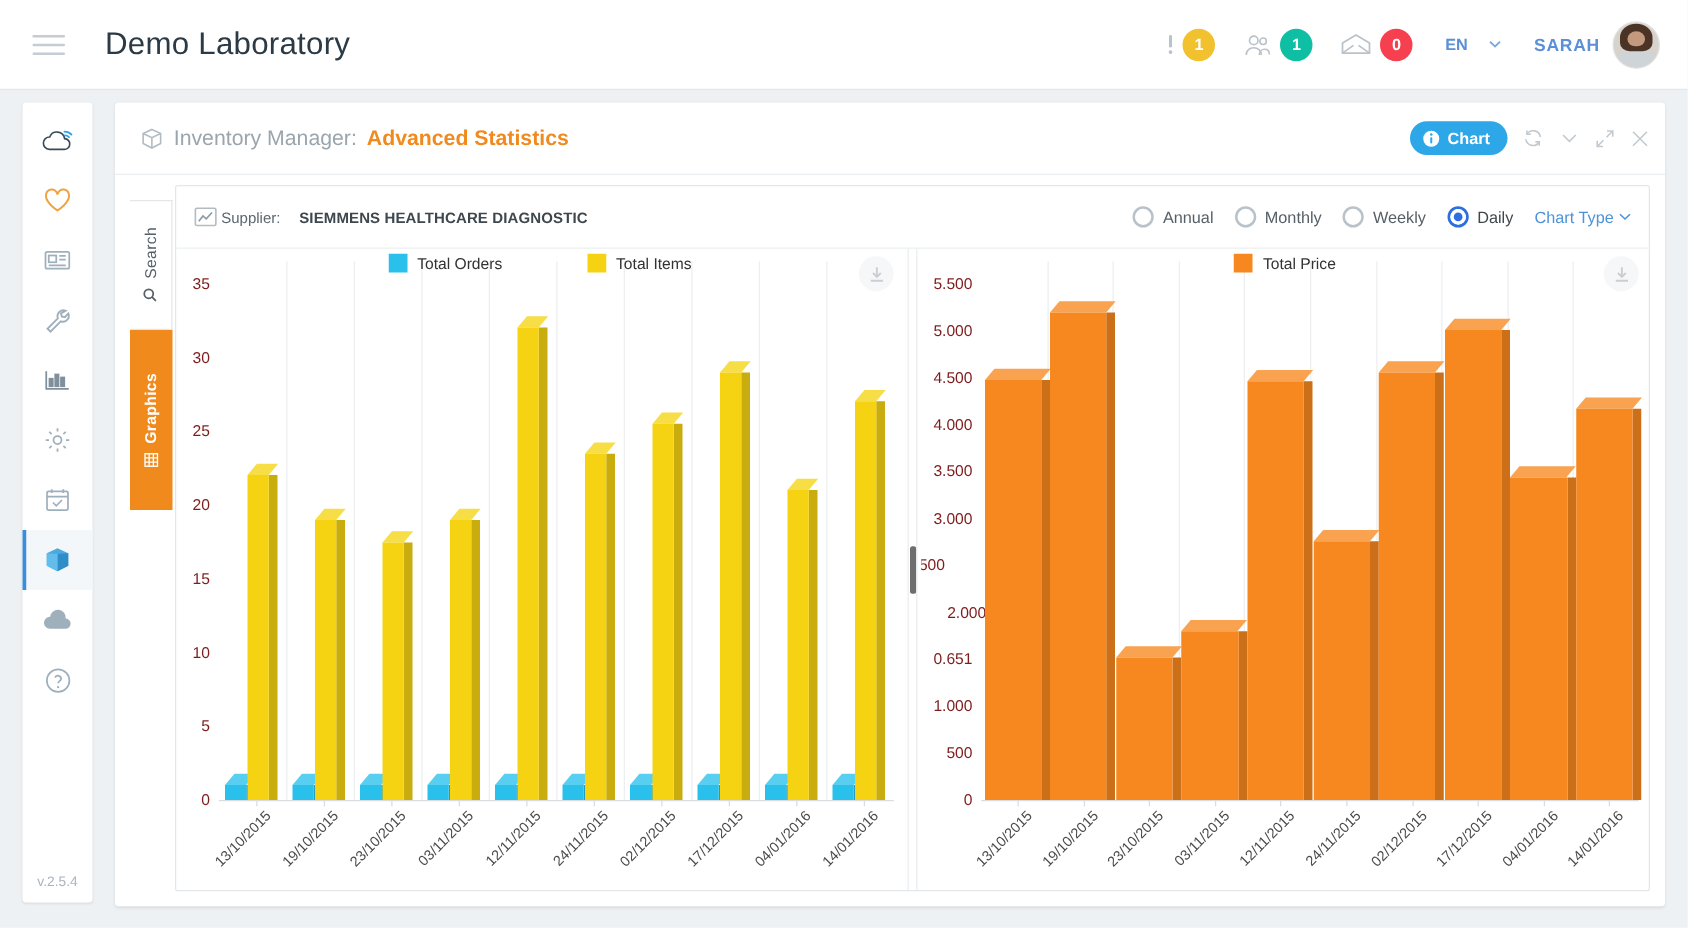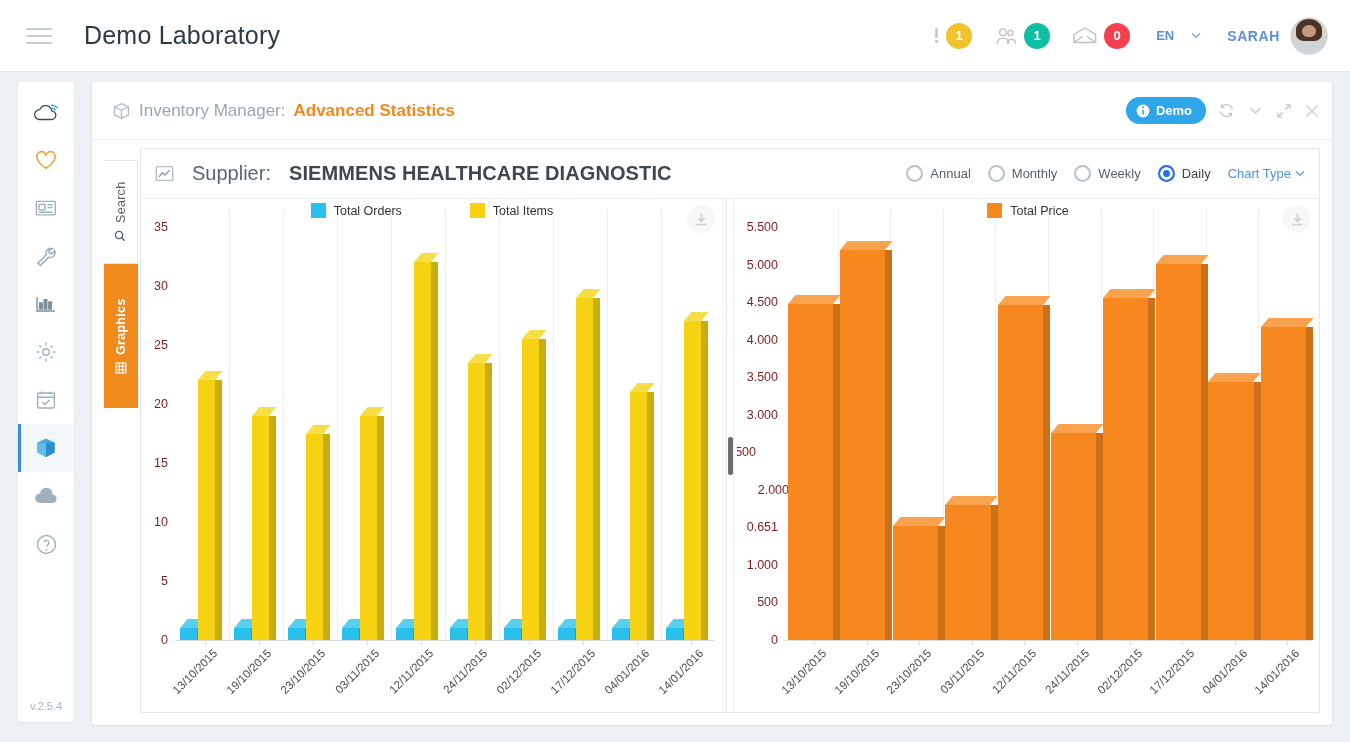--- a/index.html
+++ b/index.html
@@ -113,22 +113,22 @@
   }
 
   .panel {
     flex: 1; border: 1px solid #e3e7ea; border-radius: 2px; margin-top: 0;
     display: flex; flex-direction: column; overflow: hidden;
   }
   .panel-top {
     height: 50px; display: flex; align-items: center; padding: 0 14px;
     border-bottom: 1px solid #eceff1;
   }
-  .supplier { font-size: 20px; color: #5c666e; display: flex; align-items: center; gap: 18px; text-align: center; }
-  .supplier b { color: #3e474e; font-weight: 700; letter-spacing: .1px; }
+  .supplier { font-size: 12px; color: #5c666e; display: flex; align-items: center; gap: 3px; text-align: center; }
+  .supplier b { color: #3e474e; font-weight: 700; letter-spacing: .1px; margin-left: 12px; }
   .opts { margin-left: auto; display: flex; align-items: center; gap: 17px; }
   .opt { display: flex; align-items: center; gap: 7px; cursor: pointer; }
   .radio {
     width: 17px; height: 17px; border-radius: 50%; border: 2px solid #b9c2ca; background: #fff;
   }
   .opt.sel .radio { border-color: #2b6fe0; background: #2b6fe0; box-shadow: inset 0 0 0 3px #fff; }
   .opt span { font-size: 13px; color: #555f67; }
   .opt.sel span { color: #3e474e; }
   .chart-type {
     font-size: 13px; color: #4e93d8; cursor: pointer; display: flex; align-items: center; gap: 4px;
@@ -314,21 +314,21 @@
       <span>Inventory Manager:</span>
       <b>Advanced Statistics</b>
     </div>
     <div class="head-right">
       <button class="help-btn">
         <svg width="14" height="14" viewBox="0 0 14 14">
             <circle cx="7" cy="7" r="6.4" fill="#fff"></circle>
             <rect x="6.2" y="5.8" width="1.6" height="5" rx=".8" fill="#2da7e8"></rect>
             <circle cx="7" cy="3.6" r="1" fill="#2da7e8"></circle>
           </svg>
-        <span>Demo</span>
+        <span>Chart</span>
       </button>
       <span class="head-ico">
         <svg width="17" height="17" viewBox="0 0 17 17" fill="none" stroke="currentColor" stroke-width="1.3">
           <path d="M14.3 7.6A5.8 5.8 0 0 0 3.6 5.4"></path>
             <path d="M2.7 9.4a5.8 5.8 0 0 0 10.7 2.2"></path>
           <path d="M3.6 2.3v3.1h3.1M13.4 14.6v-3.1h-3.1"></path>
         </svg>
       </span>
       <span class="head-ico">
         <svg width="17" height="17" viewBox="0 0 17 17" fill="none" stroke="currentColor" stroke-width="1.3">

